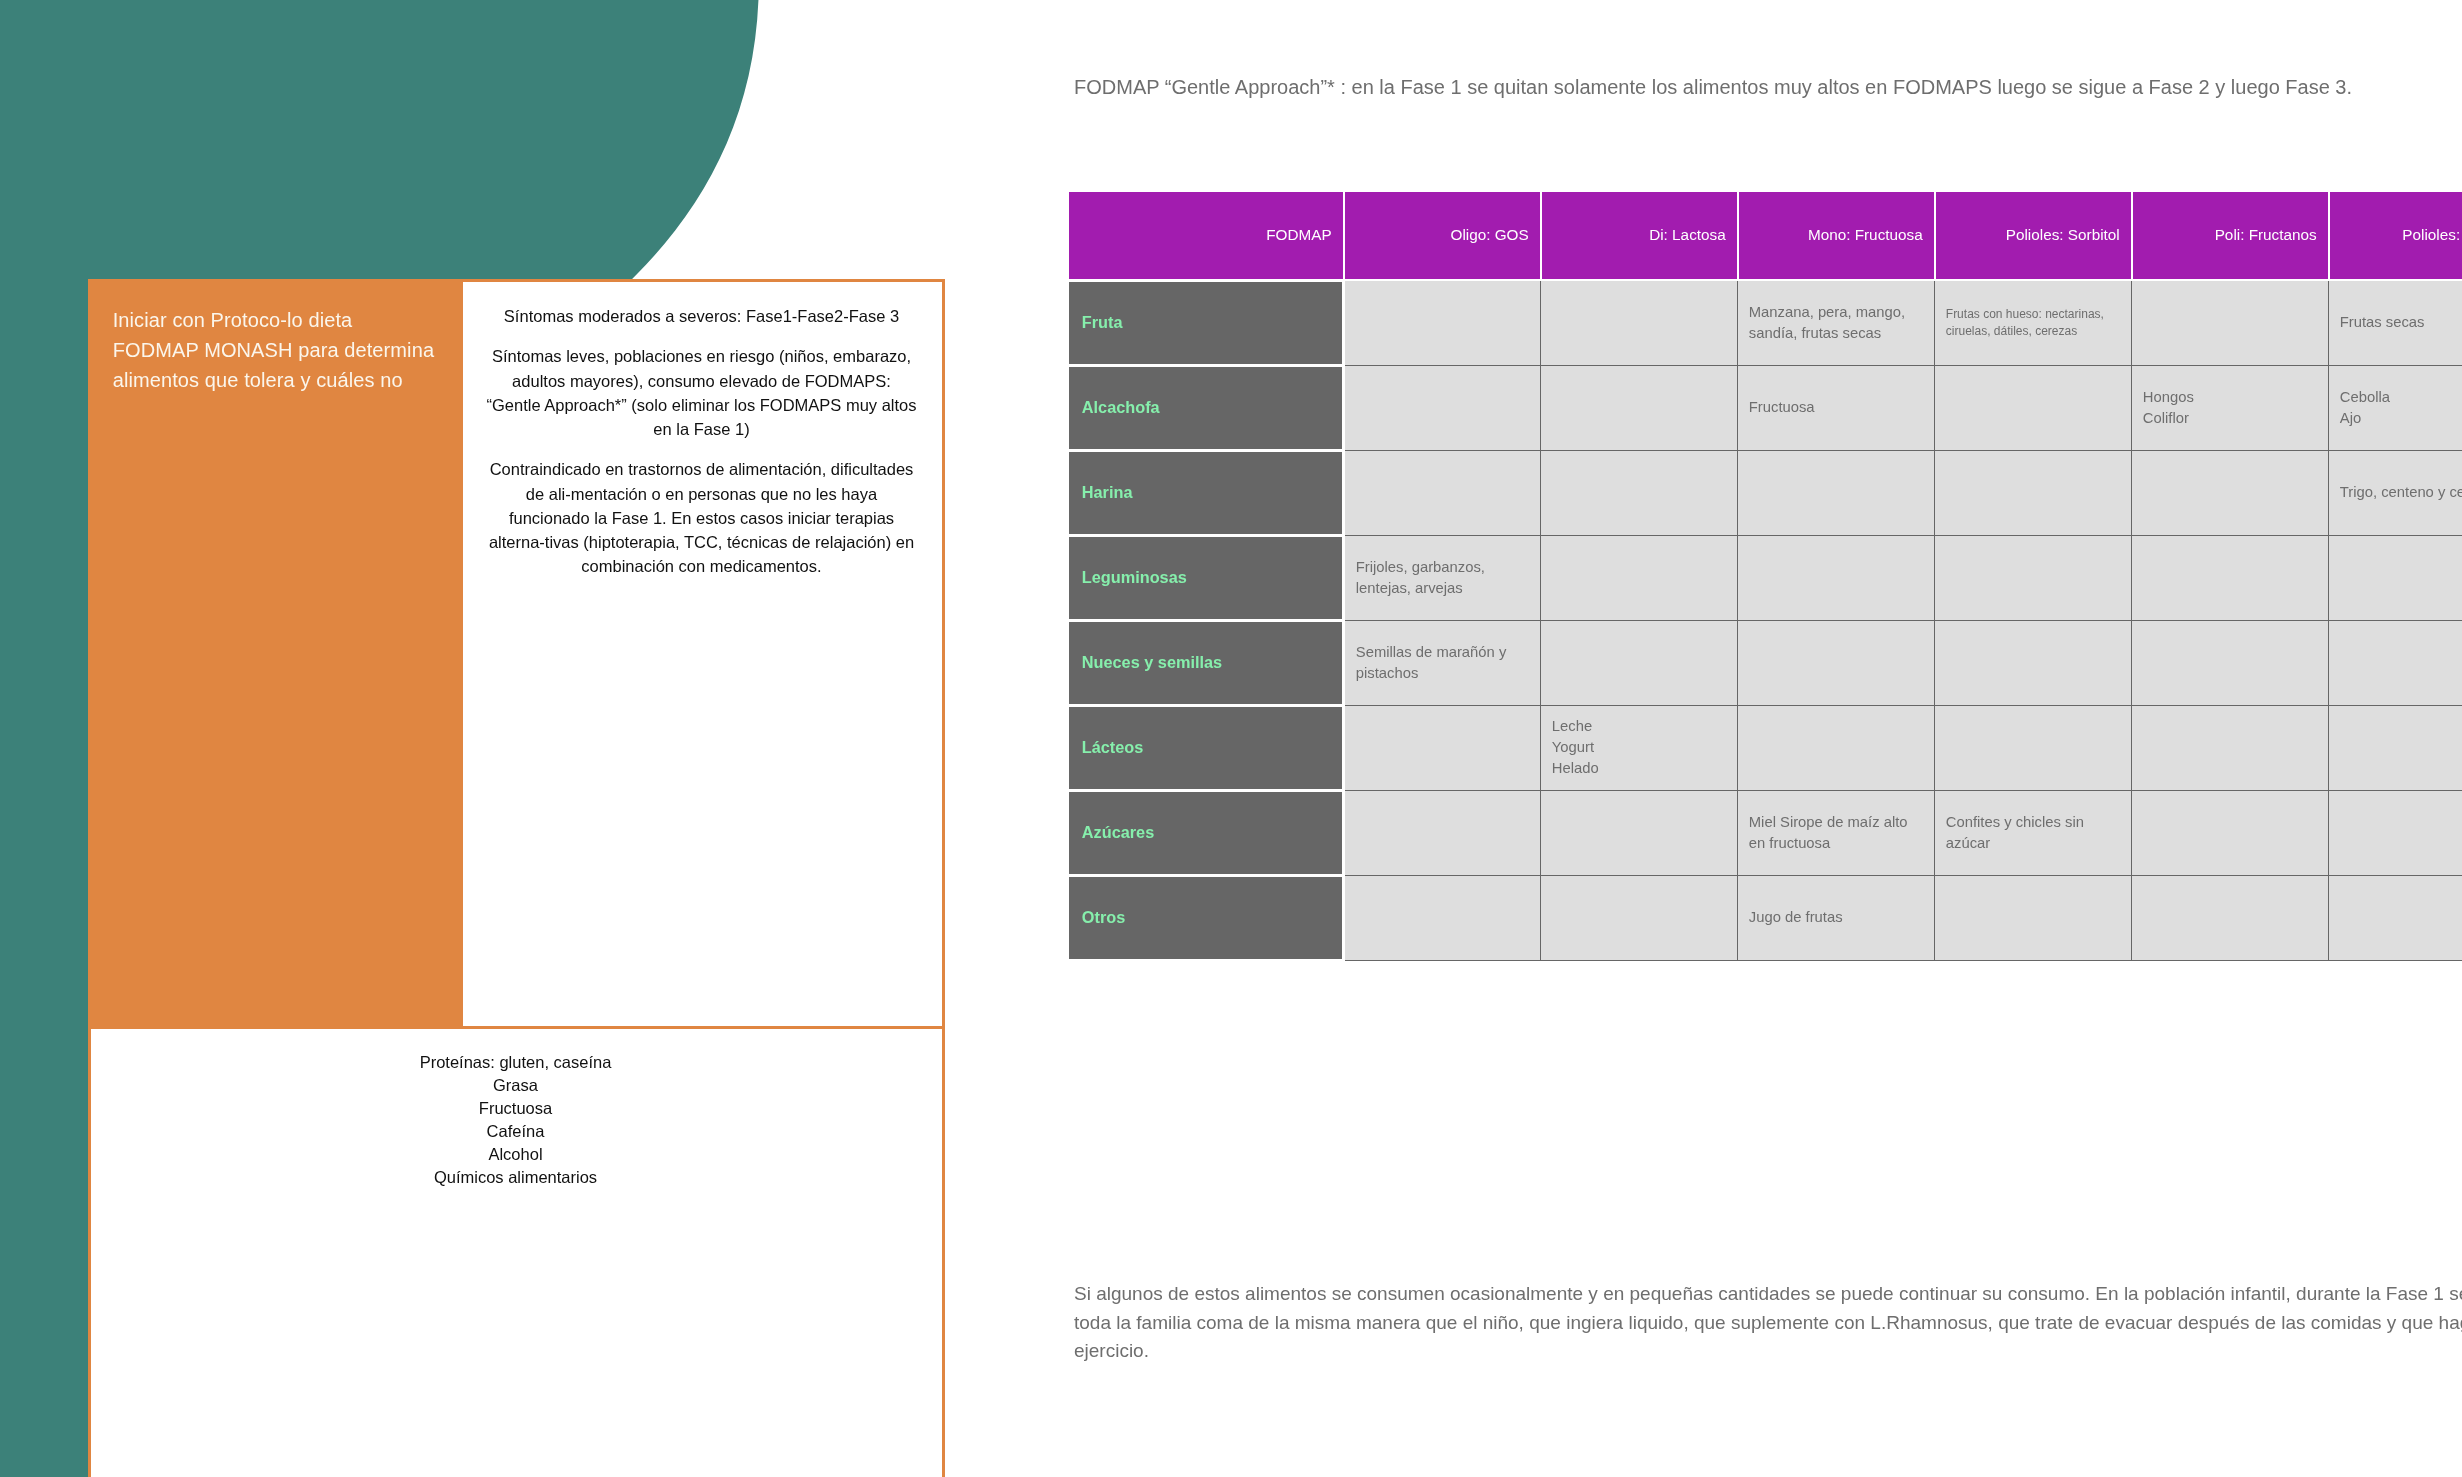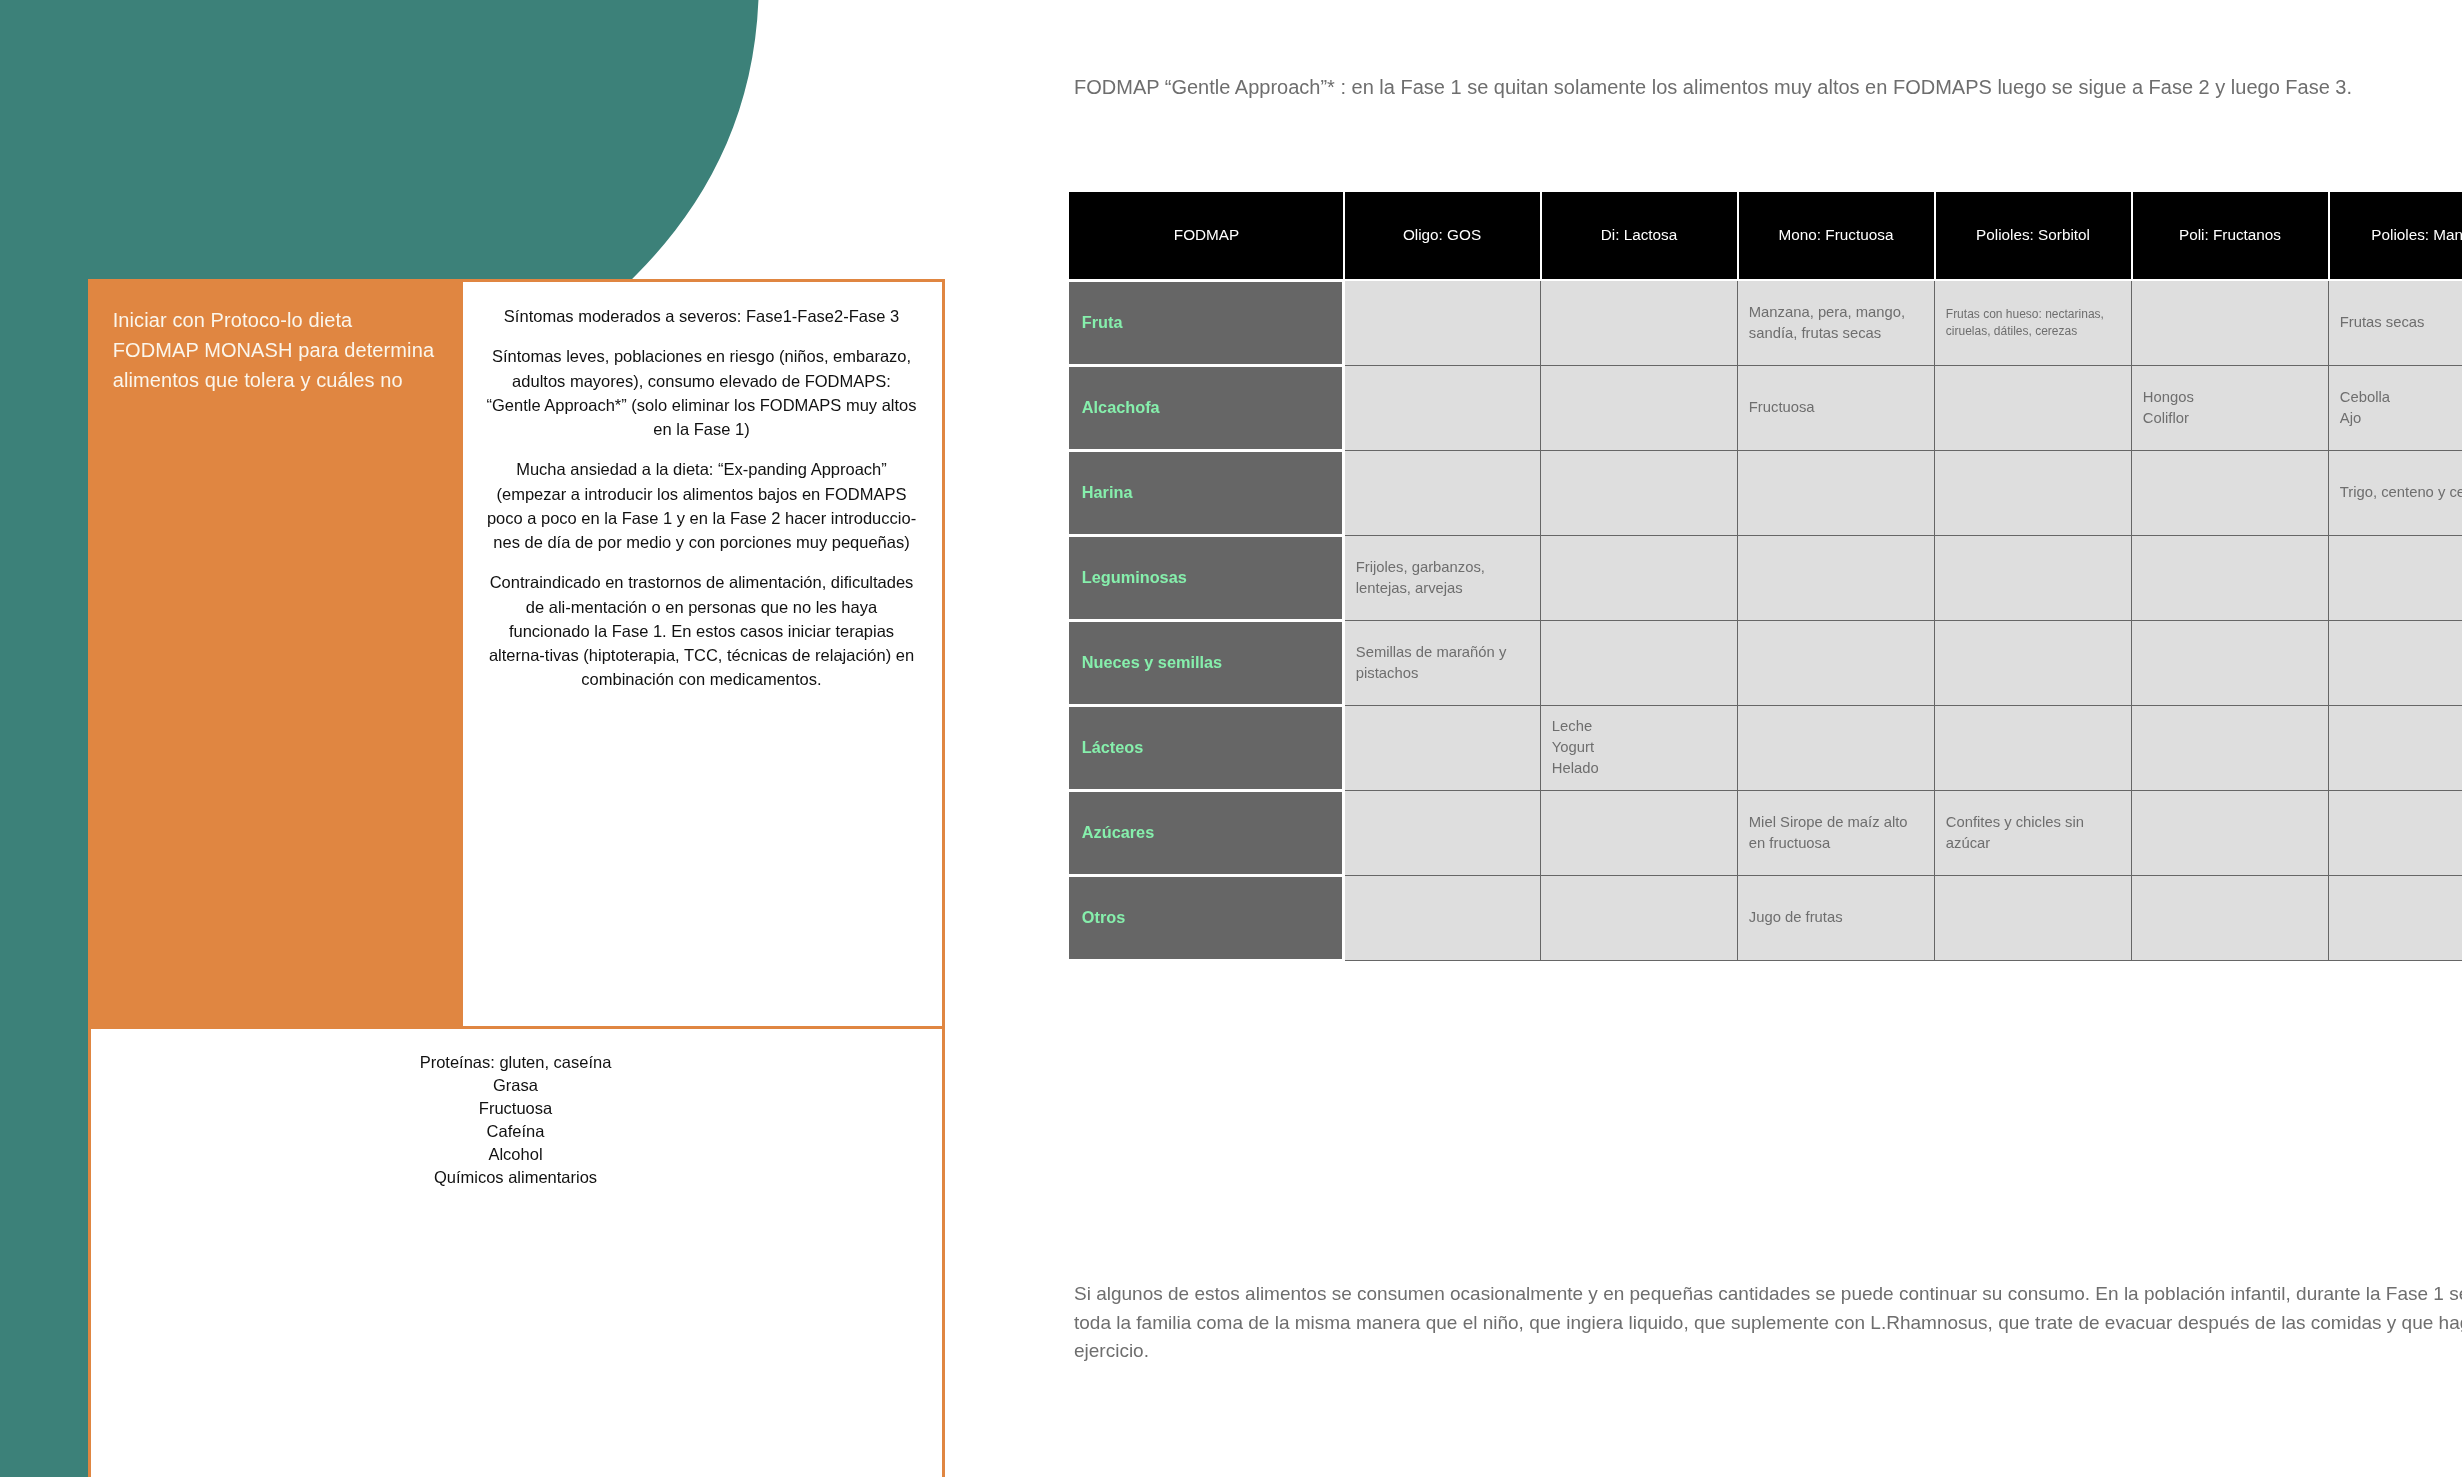--- a/index.html
+++ b/index.html
@@ -56,26 +56,26 @@
     position: absolute;
     left: 1066px; top: 190px;
     width: 1460px;
   }
   table.fodmap { border-collapse: collapse; width: 1460px; table-layout: fixed; }
   table.fodmap col.c0 { width: 276px; }
   table.fodmap col.cx { width: 197px; }
 
   
   table.fodmap thead th {
-    background: #000000;
+    background: #a21caf;
     color: #FFFFFF;
     font-weight: normal;
     font-size: 15.3px;
     line-height: 1.35;
-    text-align: center;
+    text-align: right;
     vertical-align: middle;
     height: 89px;
     padding: 4.9px 10.8px;
     border: 2px solid #ffffff;
   }
   table.fodmap thead th.first { padding-left: 12.8px; }
 
   
   table.fodmap tbody th.rowlabel {
     background: #666666;
@@ -121,21 +121,20 @@
              L0,3000 Z" fill="#3C8179"></path>
   </svg>
 
   <div class="left-card">
 
     <div class="lc-row top">
       <div class="lc-left">Iniciar con Protoco-lo dieta FODMAP MONASH para determina alimentos que tolera y cuáles no</div>
       <div class="lc-right">
         <p>Síntomas moderados a severos: Fase1-Fase2-Fase 3</p>
         <p>Síntomas leves, poblaciones en riesgo (niños, embarazo, adultos mayores), consumo elevado de FODMAPS: “Gentle Approach*” (solo eliminar los FODMAPS muy altos en la Fase 1)</p>
-        <p>Mucha ansiedad a la dieta: “Ex-panding Approach” (empezar a introducir los alimentos bajos en FODMAPS poco a poco en la Fase 1 y en la Fase 2 hacer introduccio-nes de día de por medio y con porciones muy pequeñas)</p>
         <p>Contraindicado en trastornos de alimentación, dificultades de ali-mentación o en personas que no les haya funcionado la Fase 1. En estos casos iniciar terapias alterna-tivas (hiptoterapia, TCC, técnicas de relajación) en combinación con medicamentos.</p>
       </div>
     </div>
 
     <div class="lc-row bottom">
       <div class="lc-right">
         <p class="tight">Proteínas: gluten, caseína</p>
         <p class="tight">Grasa</p>
         <p class="tight">Fructuosa</p>
         <p class="tight">Cafeína</p>

